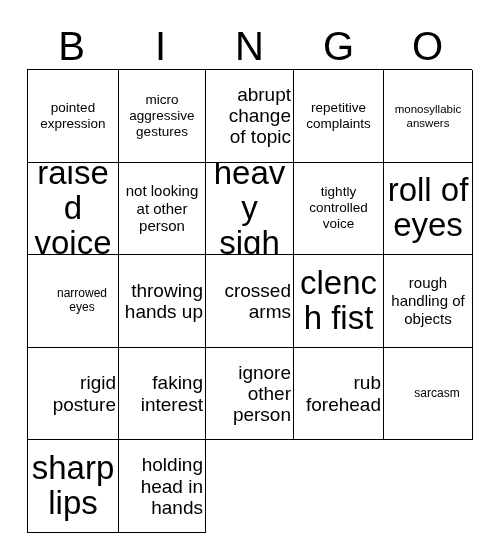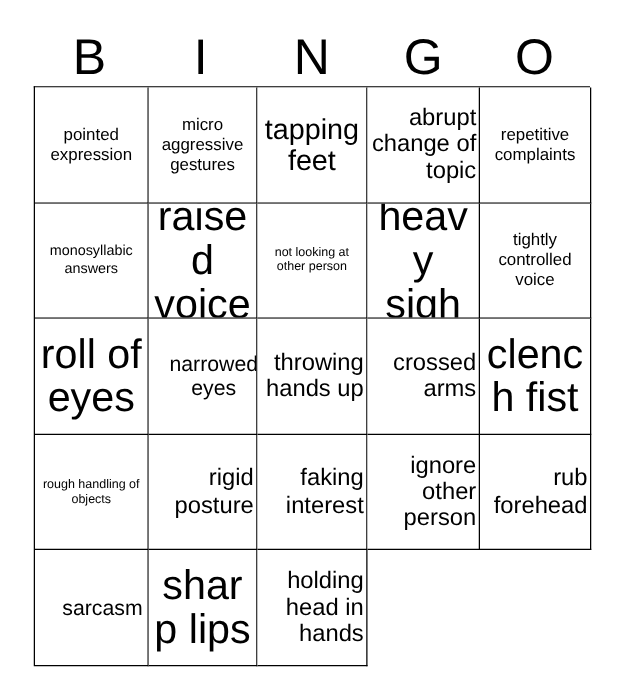--- a/index.html
+++ b/index.html
@@ -78,22 +78,22 @@
     display: block;
     width: 100%;
     line-height: 1.08;
     word-wrap: break-word;
     hyphens: none;
   }
 
   
   .fs-xs  .cell-text { font-size: 11.5px; line-height: 1.22; }
   .fs-sm  .cell-text { font-size: 13.5px; line-height: 1.20; }
-  .fs-md  .cell-text { font-size: 10px;   line-height: 1.18; }
-  .fs-lg  .cell-text { font-size: 17px;   line-height: 1.14; margin-left: 18px; }
+  .fs-md  .cell-text { font-size: 15px;   line-height: 1.18; }
+  .fs-lg  .cell-text { font-size: 12px;   line-height: 1.14; margin-left: 18px; }
   .fs-xl  .cell-text { font-size: 19px; line-height: 1.12; text-align: right; }
   .fs-2xl .cell-text { font-size: 23px;   line-height: 1.10; }
   .fs-3xl .cell-text { font-size: 33px;   line-height: 1.06; }
 </style>
 </head>
 <body>
 
 <div id="card">
 
   <div id="bingo-header">
@@ -104,23 +104,20 @@
     <div class="hdr-cell">O</div>
   </div>
 
   <div id="bingo-grid">
 
     <div class="cell fs-sm">
       <span class="cell-text">pointed expression</span>
     </div>
     <div class="cell fs-sm">
       <span class="cell-text">micro aggressive gestures</span>
-    </div>
-    <div class="cell fs-2xl">
-      <span class="cell-text">tapping feet</span>
     </div>
     <div class="cell fs-xl">
       <span class="cell-text">abrupt change of topic</span>
     </div>
 
     <div class="cell fs-sm">
       <span class="cell-text">repetitive complaints</span>
     </div>
     <div class="cell fs-xs">
       <span class="cell-text">monosyllabic answers</span>

